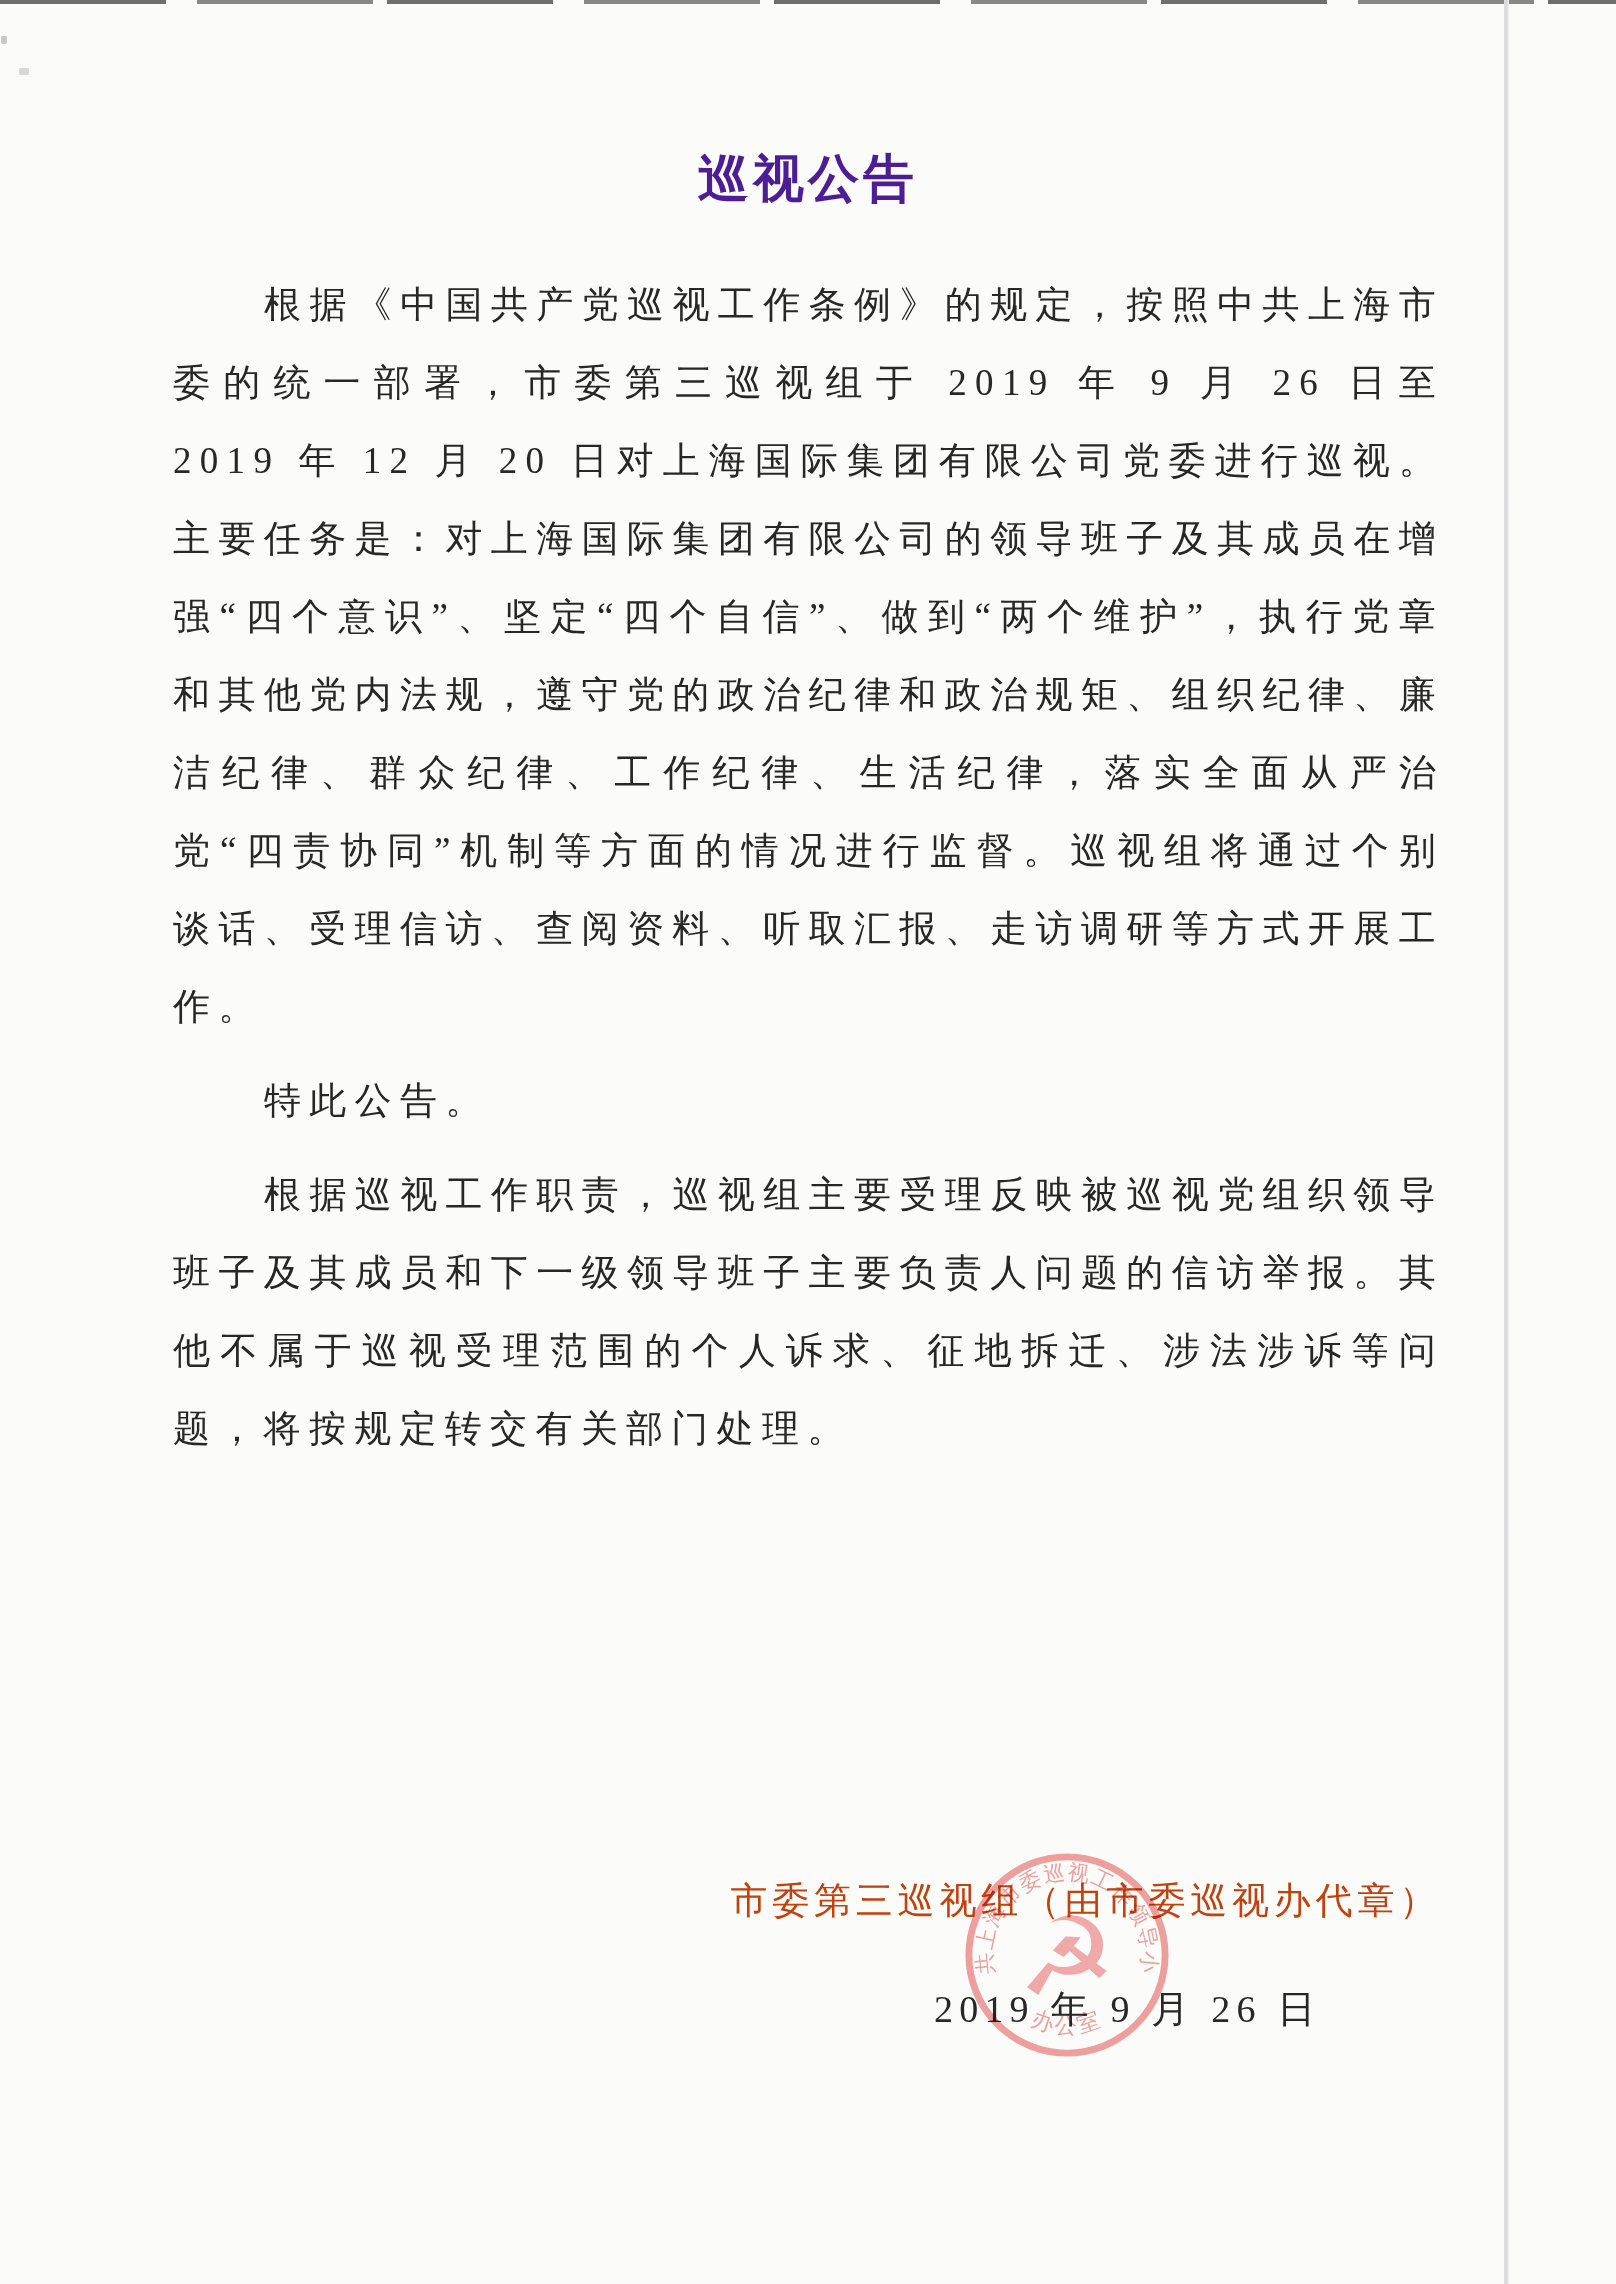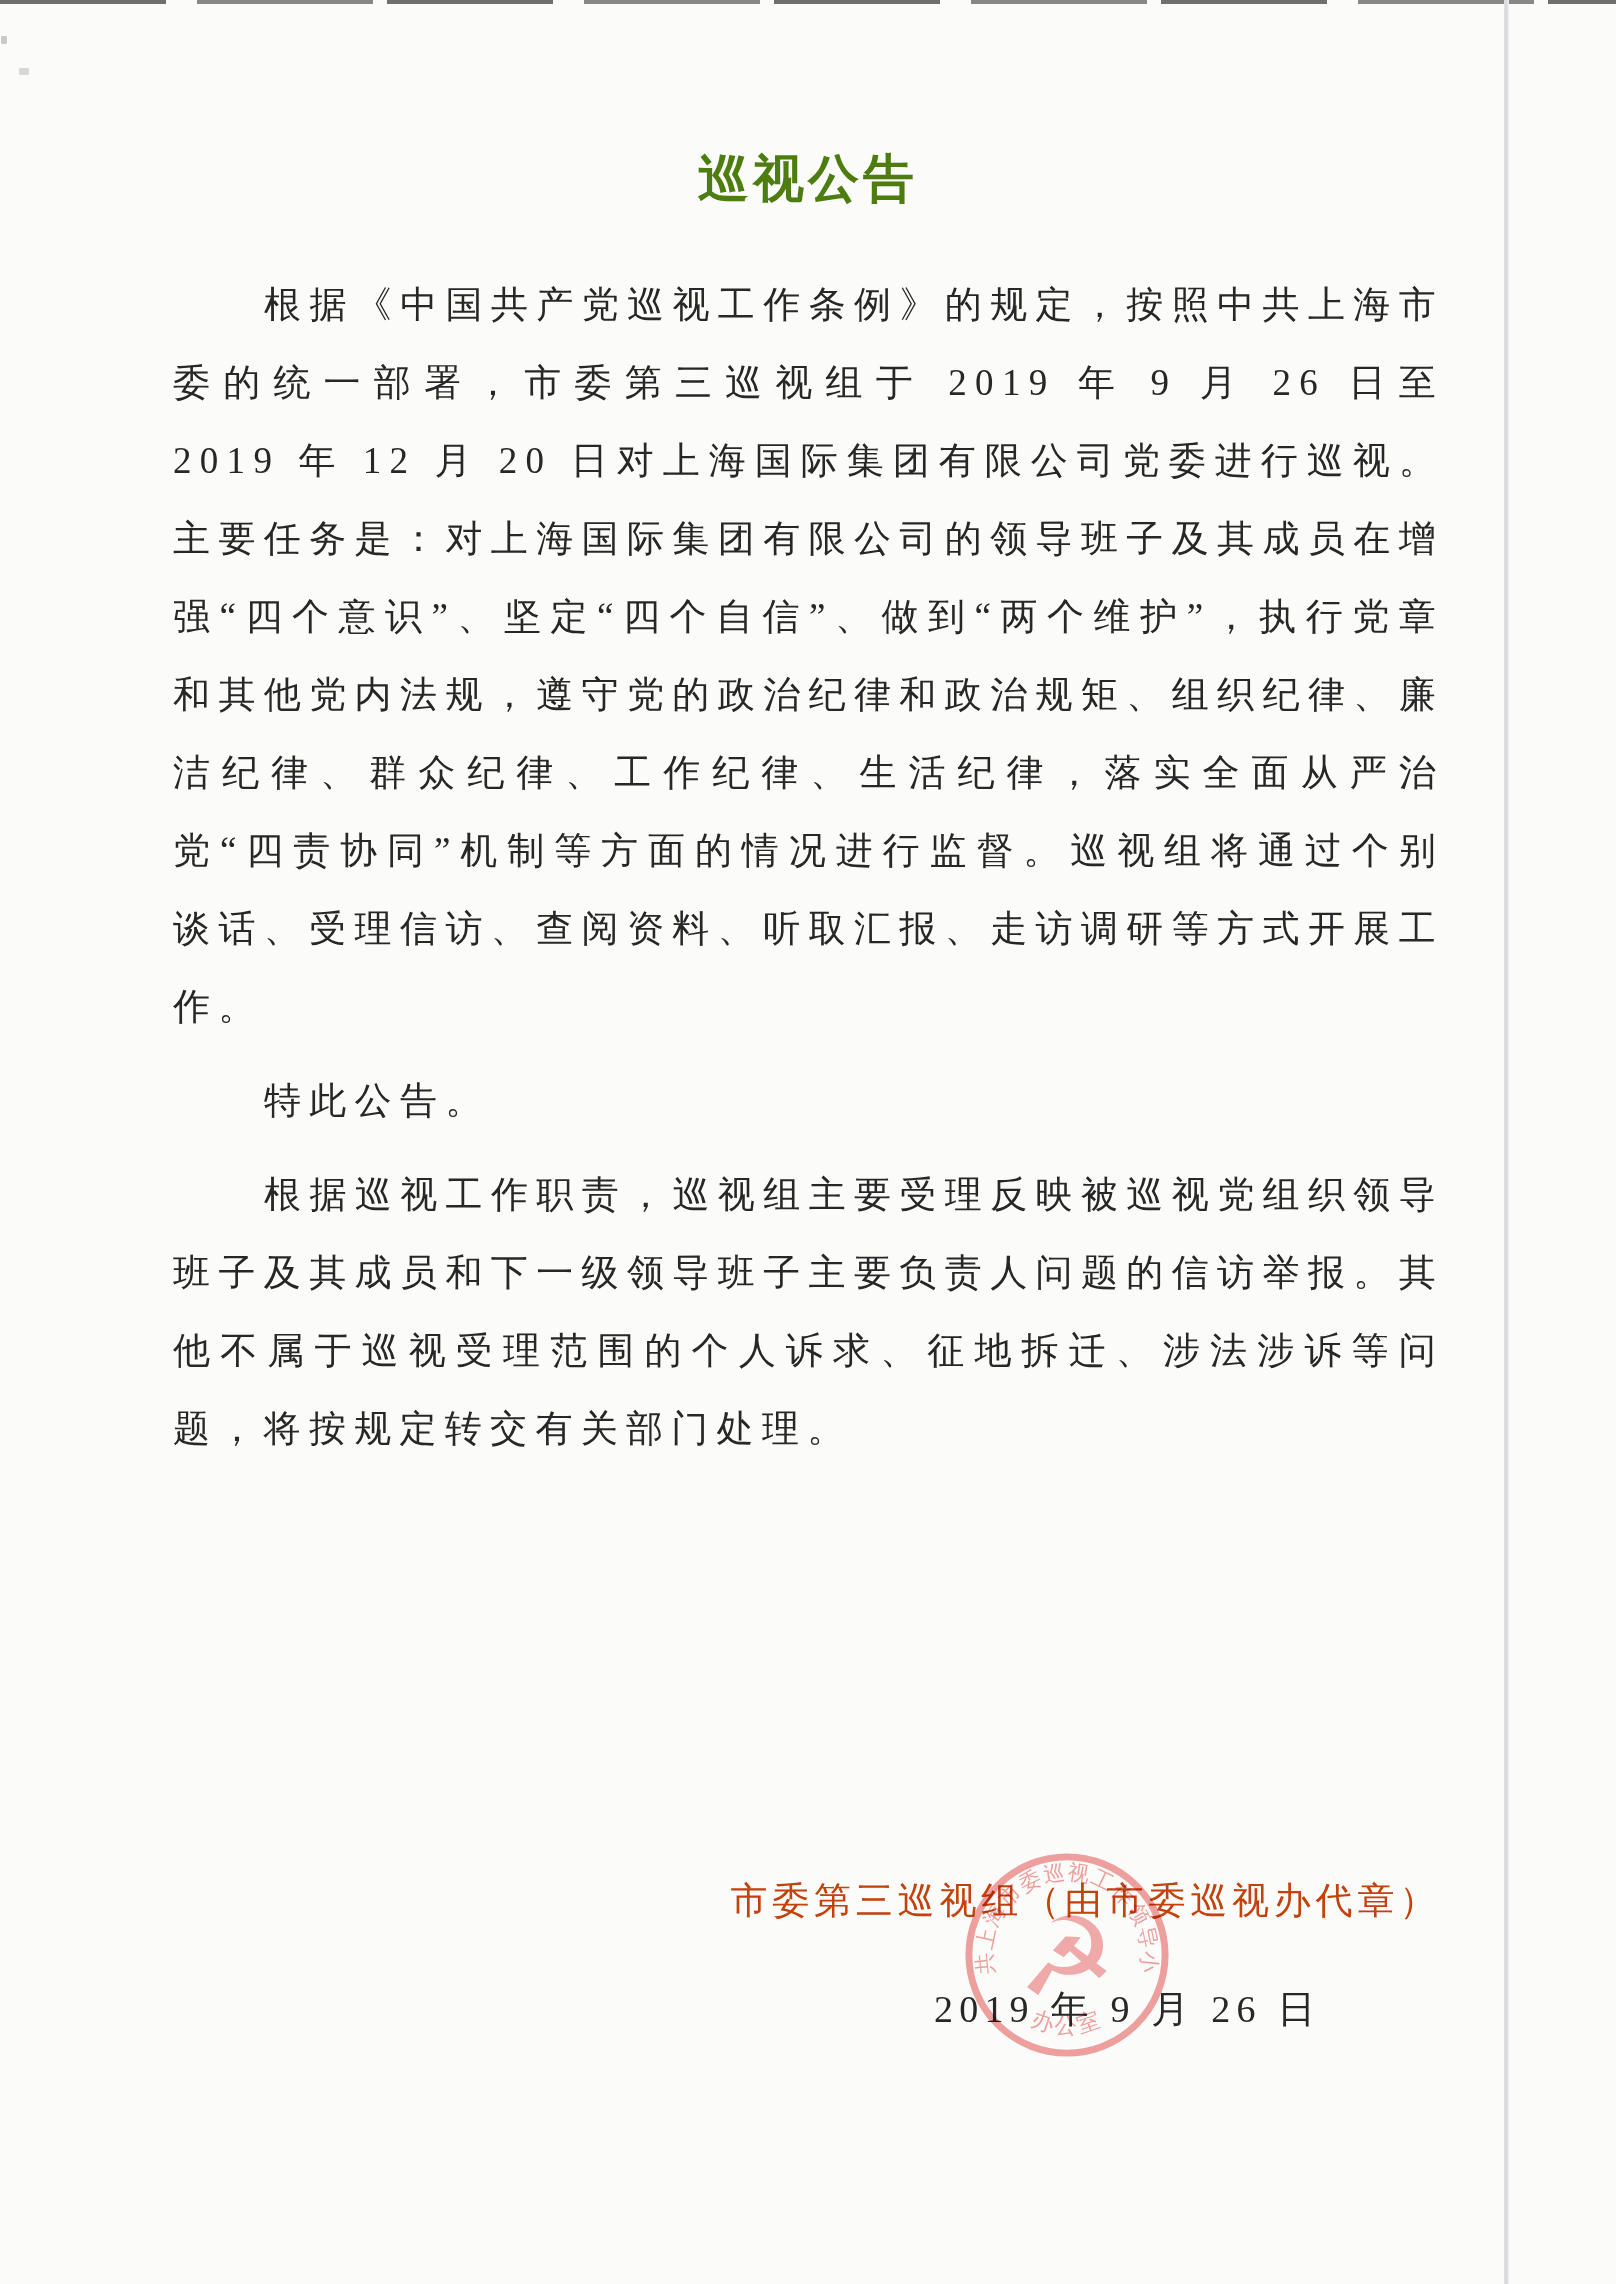--- a/index.html
+++ b/index.html
@@ -31,21 +31,21 @@
   }
   .speck-1{position:absolute;left:1.4px;top:36px;width:5.5px;height:8.3px;background:#c9c9c9;border-radius:1.4px;}
   .speck-2{position:absolute;left:19.3px;top:68px;width:9.7px;height:7px;background:#d8d8d6;border-radius:1.4px;}
 
   
   .title{
     position:absolute;top:145px;left:0;width:1616px;
     text-align:center;
     font-size:51px;font-weight:700;
     letter-spacing:4.1px;
-    color:#4d7c0f;
+    color:#4c1d95;
   }
 
   
   .body-text{
     position:absolute;left:157px;top:250px;width:1303px;
     font-size:37px;line-height:78px;
     letter-spacing:8.3px;
     text-align:justify;
     text-justify:inter-character;
     color:#272727;

